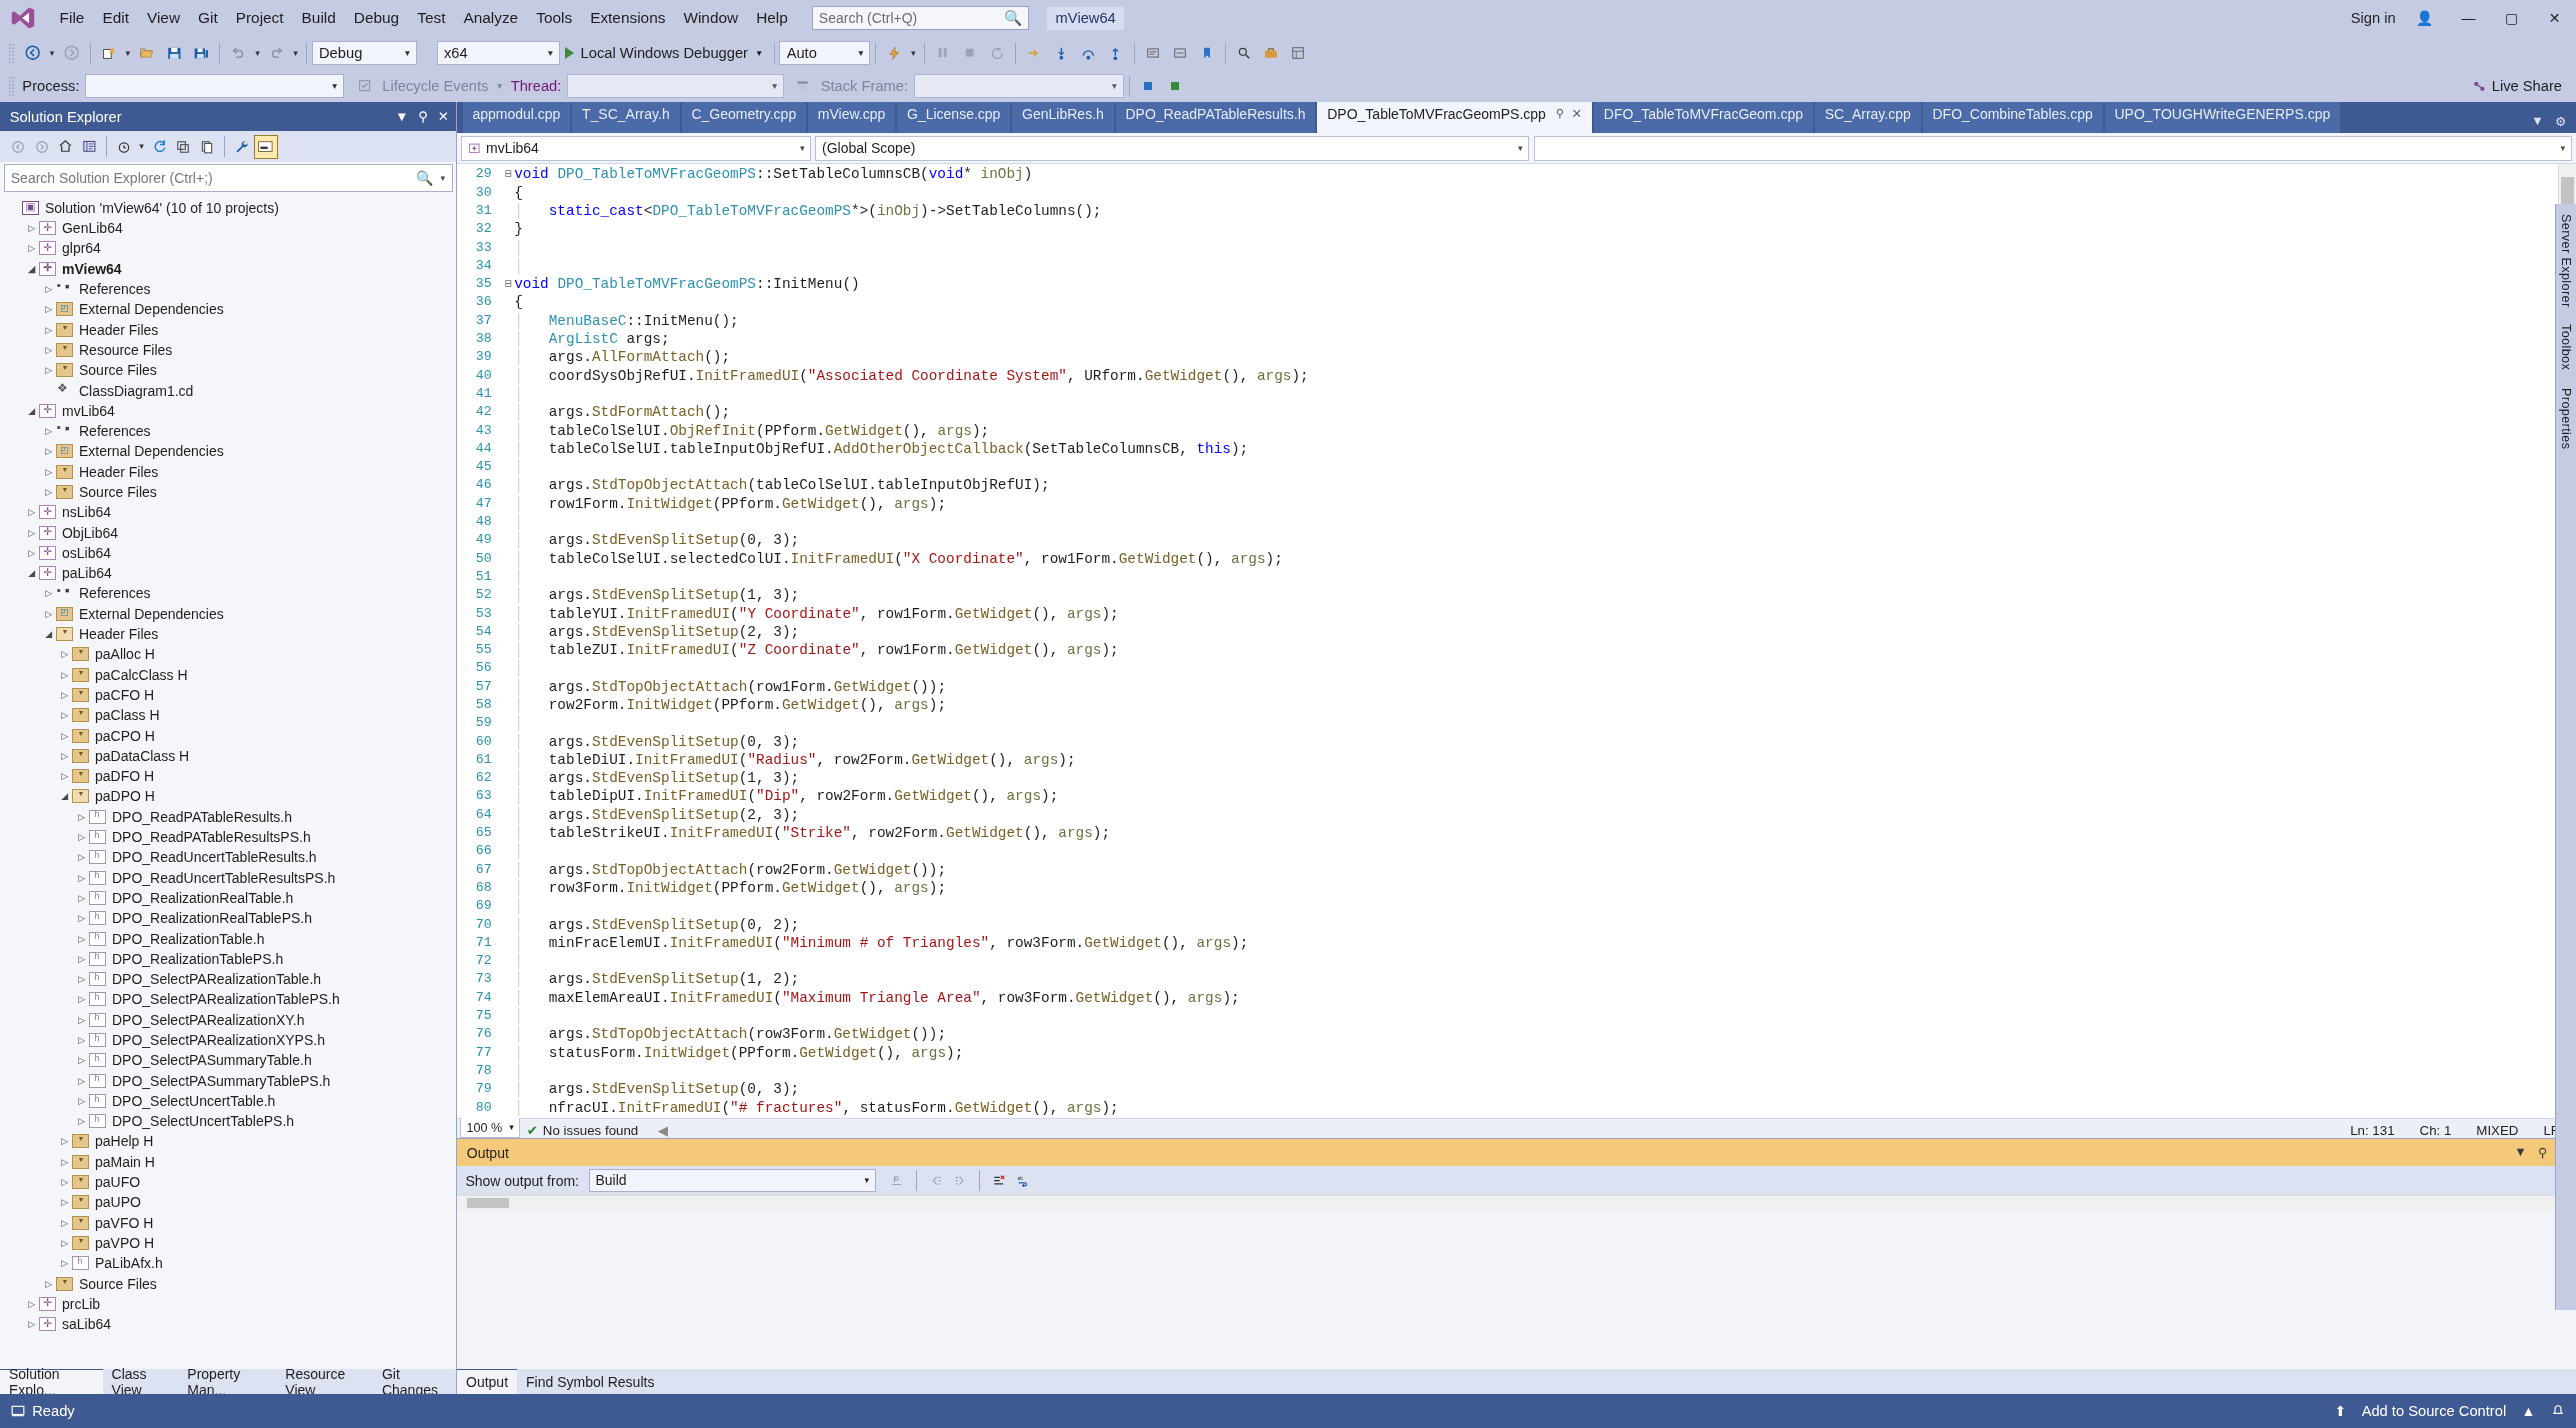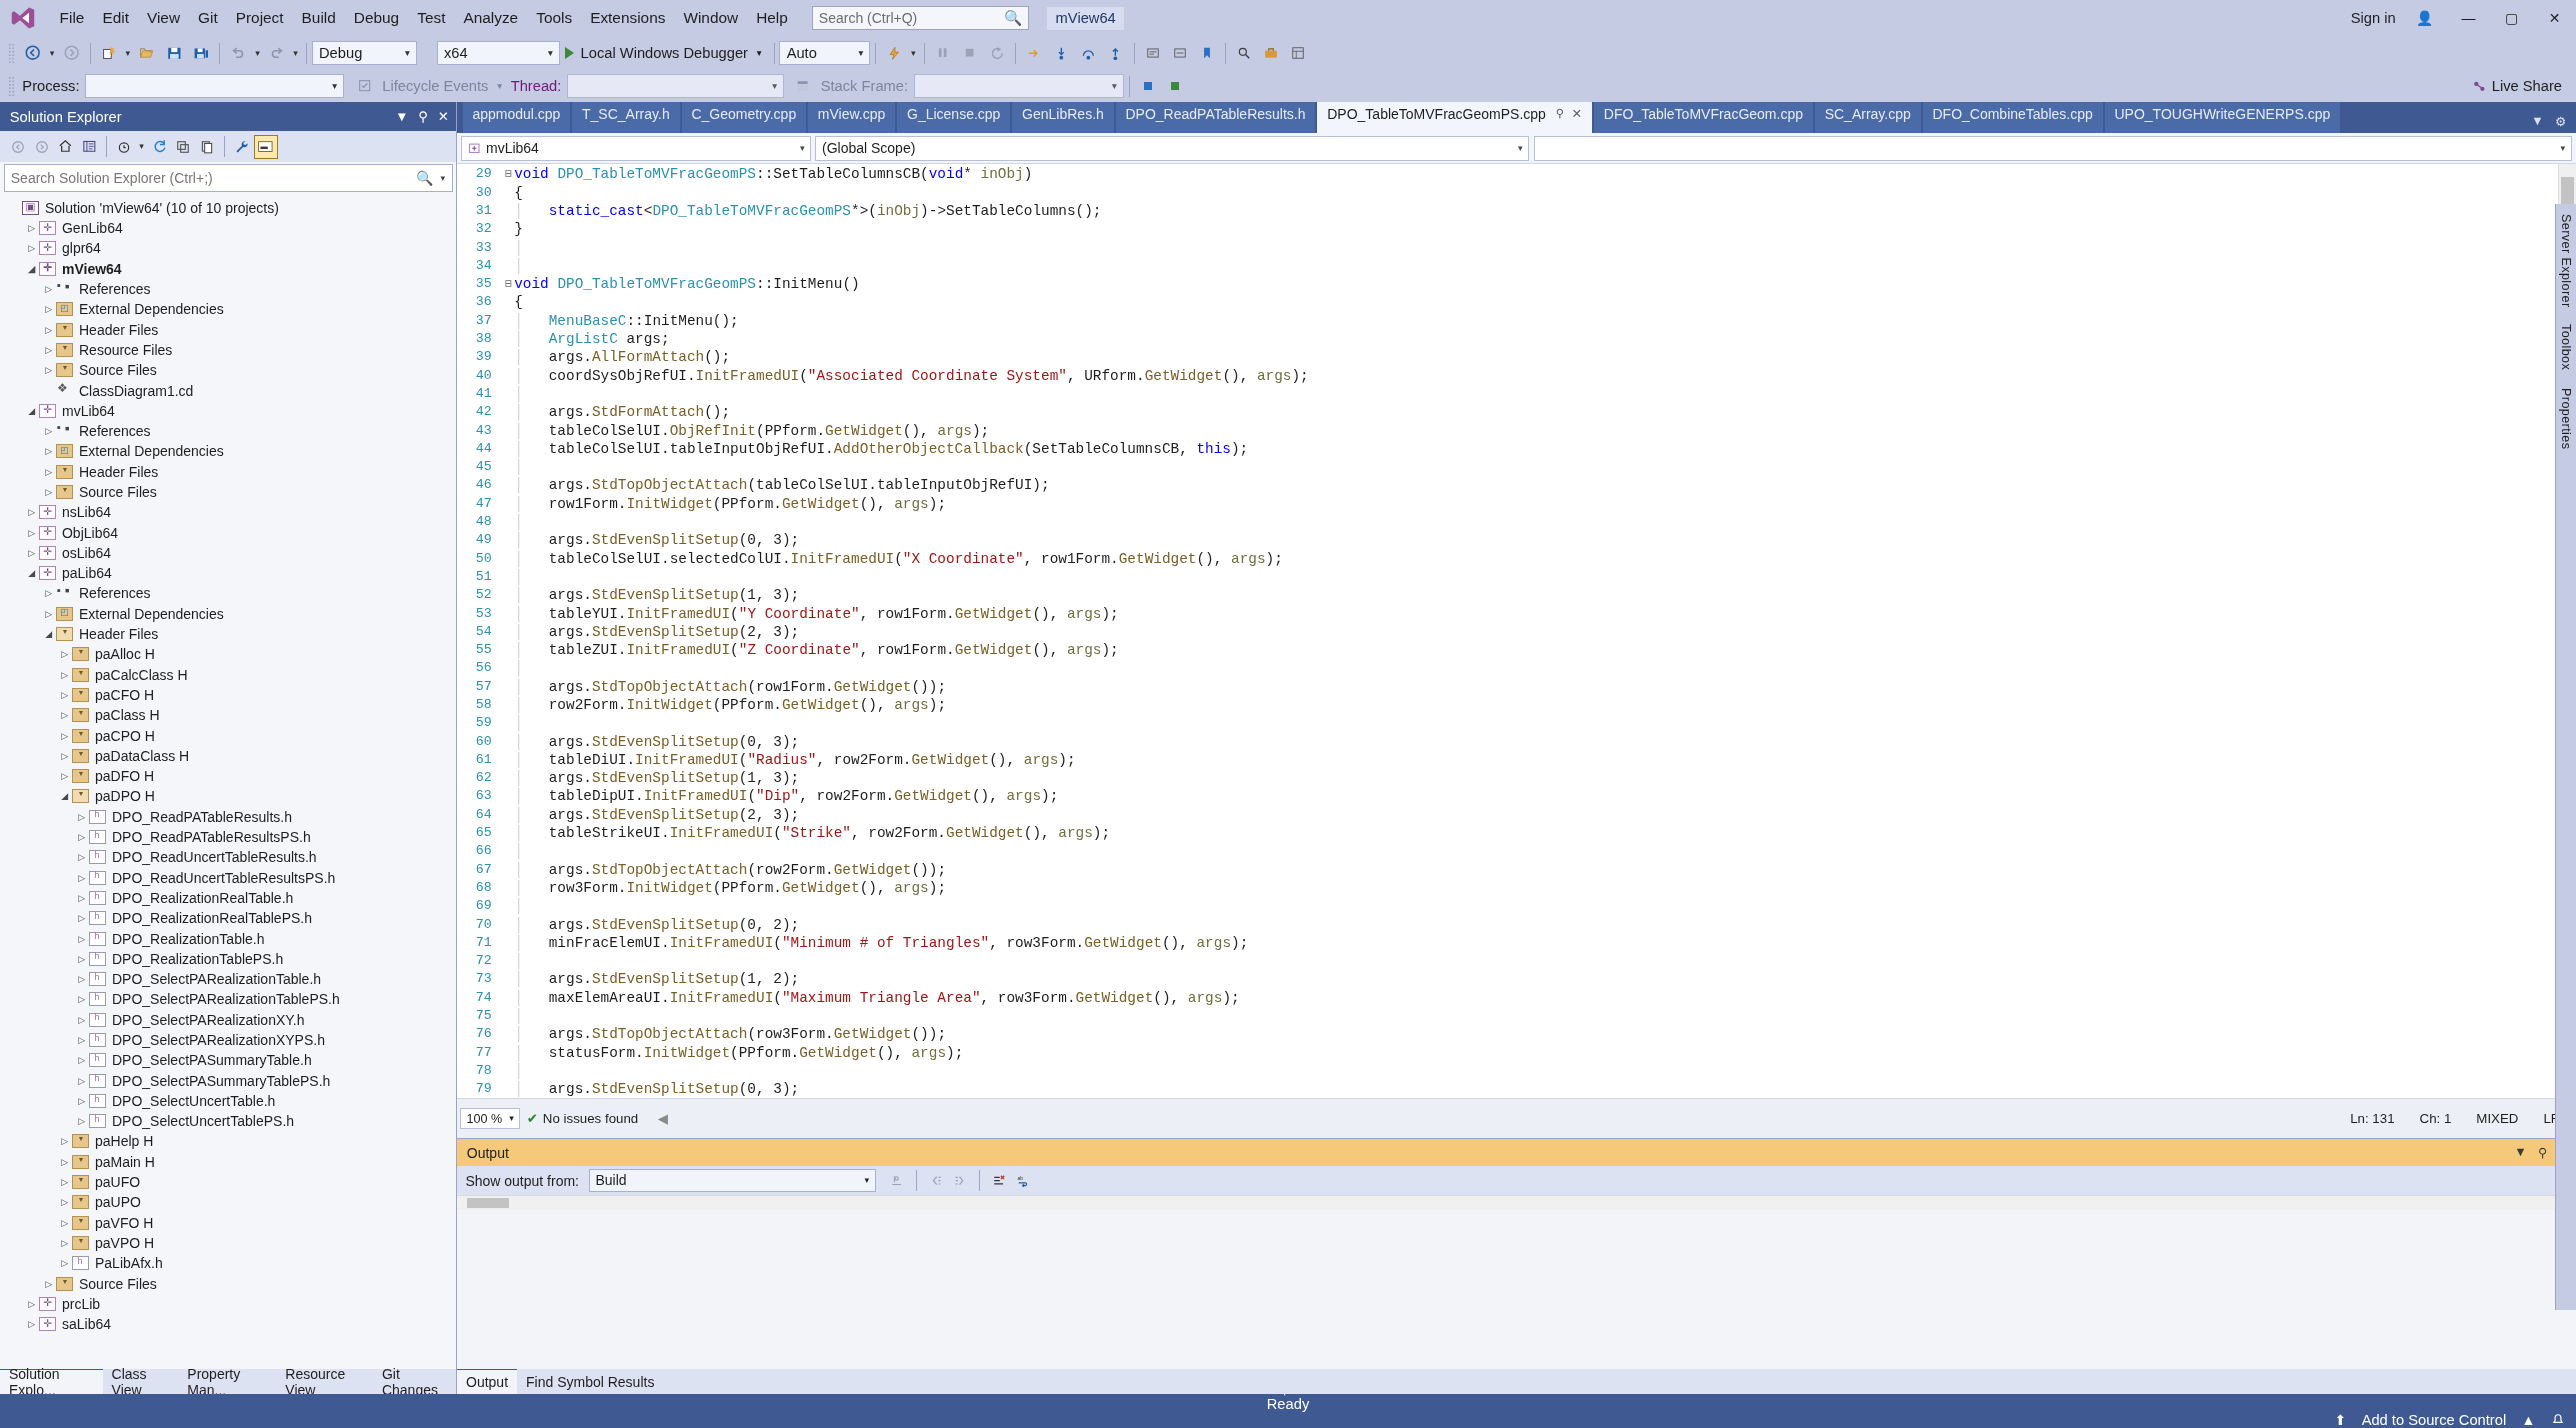--- a/index.html
+++ b/index.html
@@ -118,21 +118,21 @@
   .k  { color:#0000ff; }          
   .t  { color:#2b91af; }          
   .s  { color:#a31515; }          
   .f  { color:#795e26; }          
   .p  { color:#1e1e1e; }          
   .v  { color:#6f6f3f; }          
   #vscroll { width:18px; background:#f0f0f0; border-left:0.7px solid #dcdcdc; position:relative; flex:none; }
   #vscroll .thumb { position:absolute; left:2.1px; right:2.1px; top:12.6px; height:175px; background:#c3c3c3; }
   #vscroll .mark { position:absolute; left:1.4px; right:1.4px; height:2.1px; background:#2b91af; top:301px; }
 
-  #editstatus { height:40px; background:#eceff6; border-top:0.7px solid #cfd6e6; display:flex; align-items:center;
+  #editstatus { height:20px; background:#eceff6; border-top:0.7px solid #cfd6e6; display:flex; align-items:flex-end;
     font-size:13.3px; color:#1e1e1e; flex:none; }
   #editstatus .zoomc { height:21px; border:0.7px solid #b8c0d8; background:#fff; display:flex; align-items:center;
      padding:0 3.5px 0 5.6px; margin:0 7px 0 2.8px; font-size:12.6px; }
   #editstatus .ok { color:#2d862d; margin-right:4.9px; font-size:13.3px; }
   #editstatus .right { margin-left:auto; display:flex; gap:25px; padding-right:17px; font-size:13.3px; }
 
   
   #outpane { height:231px; background:#f2f4f9; border-top:0.7px solid #9aa3c4; display:flex; flex-direction:column; flex:none; }
   #outhead { height:27px; background:#f5c97a; display:flex; align-items:center; padding:0 7px 0 9.8px; font-size:14px; color:#1e1e1e; }
   #outhead .htools { margin-left:auto; display:flex; gap:11.2px; font-size:12.6px; color:#3a3a3a; }
@@ -148,21 +148,21 @@
 
   #bottomtabs-left { position:absolute; left:0; bottom:34px; width:457px; height:25px; background:#dde2f2;
      display:flex; align-items:center; border-right:0.7px solid #9aa3c4; }
   #bottomtabs-right { position:absolute; left:457px; right:0; bottom:34px; height:25px; background:#dde2f2;
      display:flex; align-items:center; }
   .btab { padding:0 9px; height:25px; display:flex; align-items:center; font-size:14px; color:#1e1e1e; }
   .btab.active { background:#f2f4f9; border-top:1.4px solid #3f5a93; }
 
   
   #statusbar { position:absolute; left:0; right:0; bottom:0; height:34px; background:#3f5a93; color:#fff;
-     display:flex; align-items:center; padding:0 11.2px; font-size:14.7px;flex-direction:column; }
+     display:flex; align-items:center; padding:0 11.2px; font-size:14.7px; }
   #statusbar .sright { margin-left:auto; display:flex; align-items:center; gap:15.4px; }
   .sbicon { font-size:14px; }
 
   
   #rdock { position:absolute; right:0; top:102px; bottom:59px; width:21px; background:#c5cbe3;
      border-left:0.7px solid #9aa3c4; display:flex; flex-direction:column; align-items:center; padding-top:9.8px; }
   .vtab { writing-mode:vertical-rl; font-size:12.6px; color:#1e1e1e; margin-bottom:17px; letter-spacing:0.4px; }
 </style>
 </head>
 <body>

